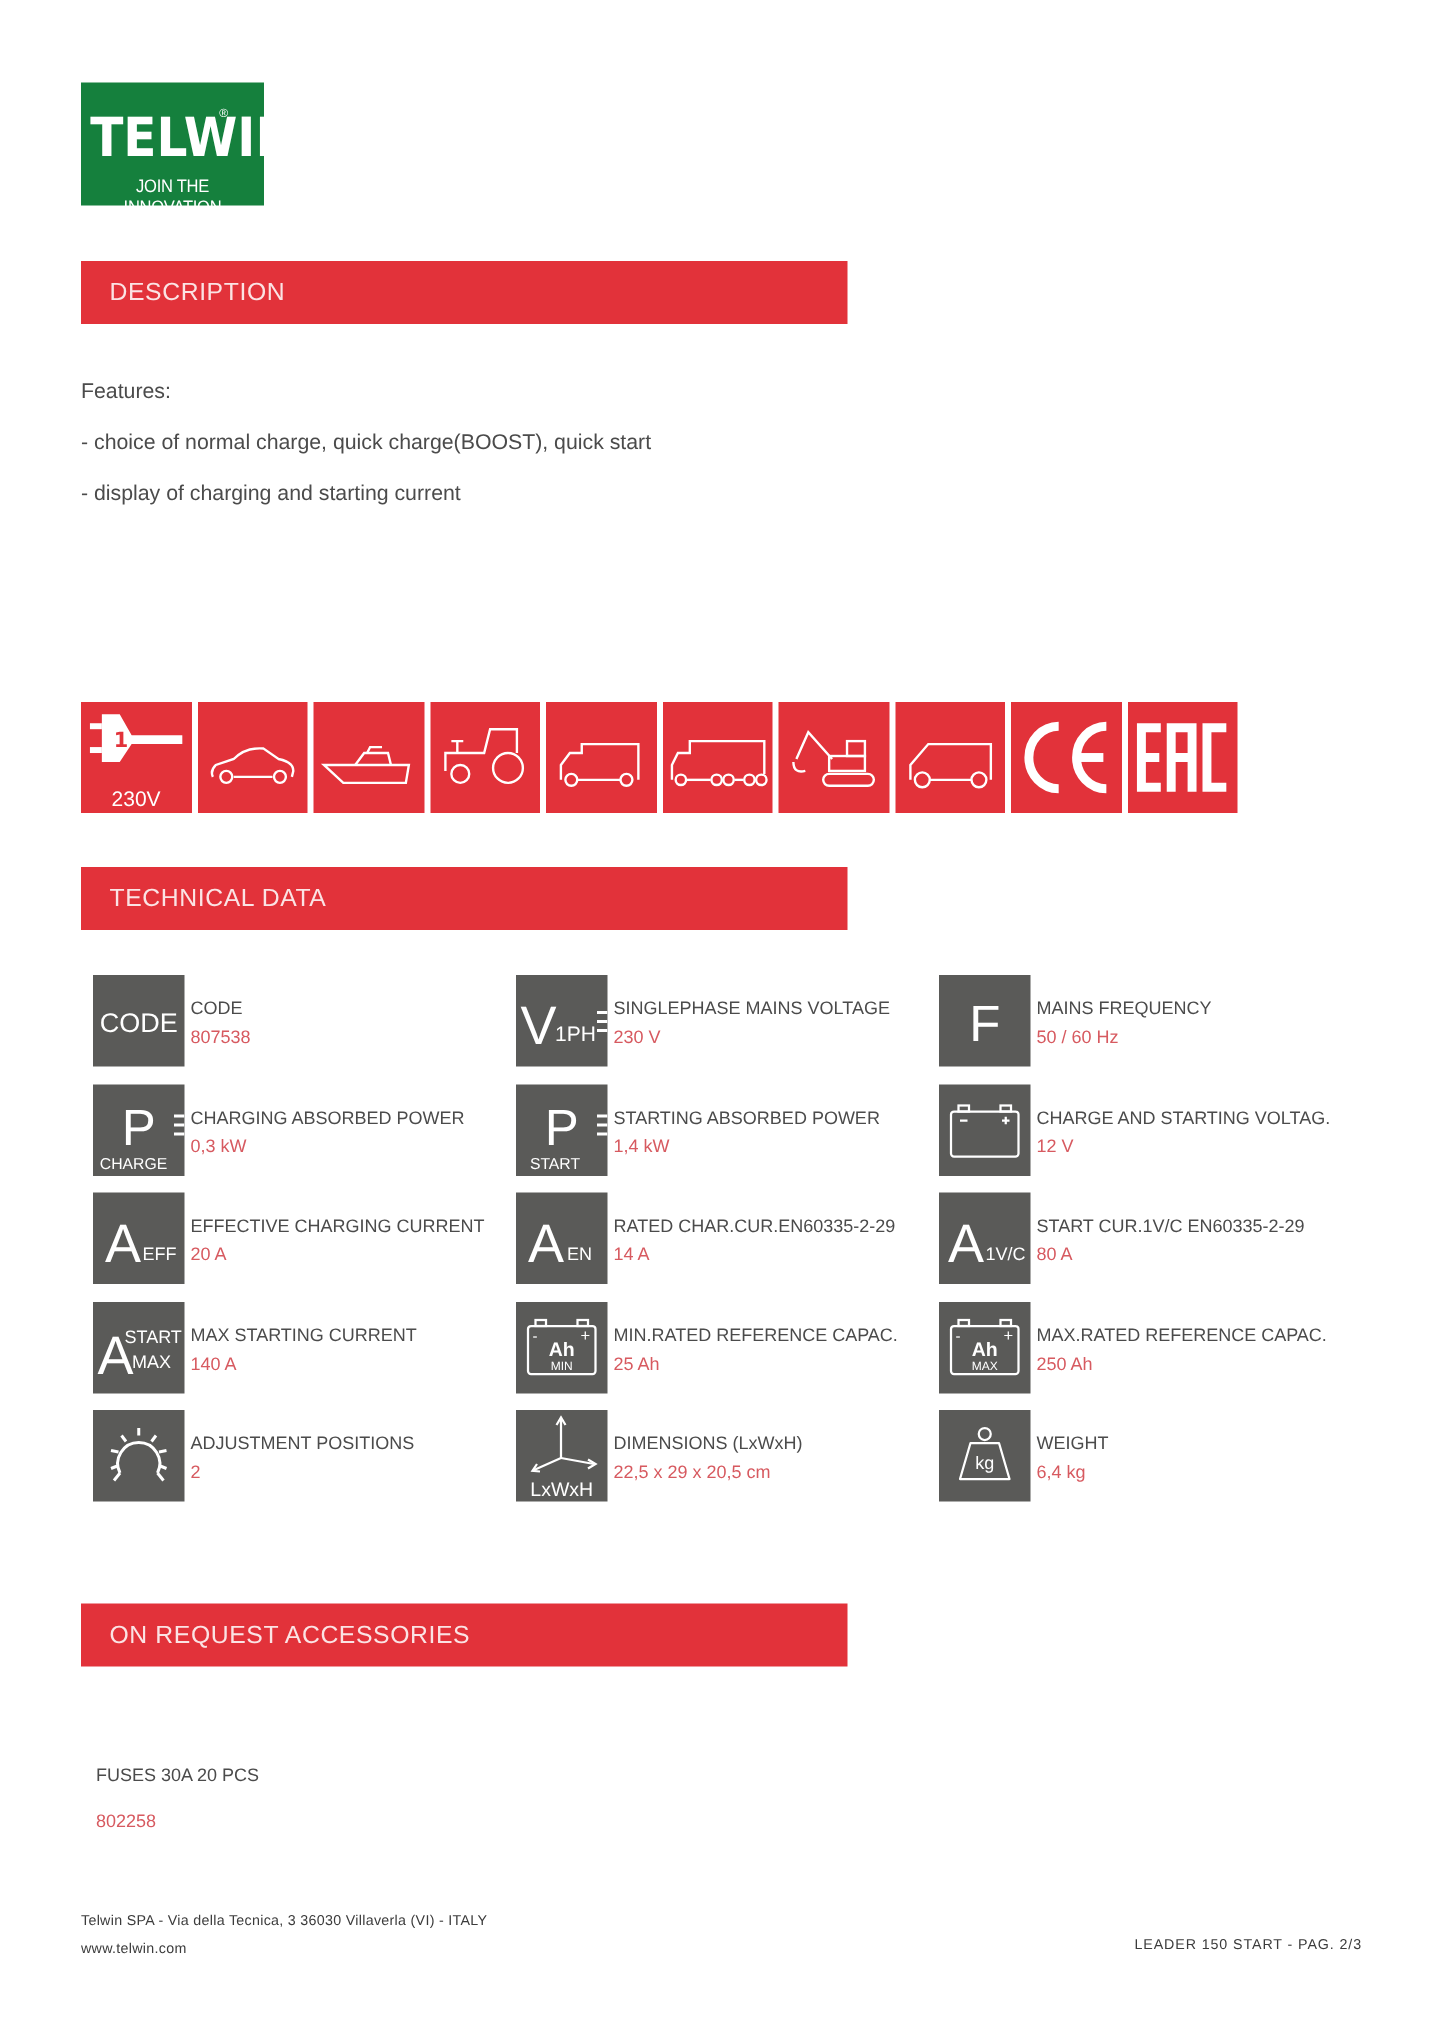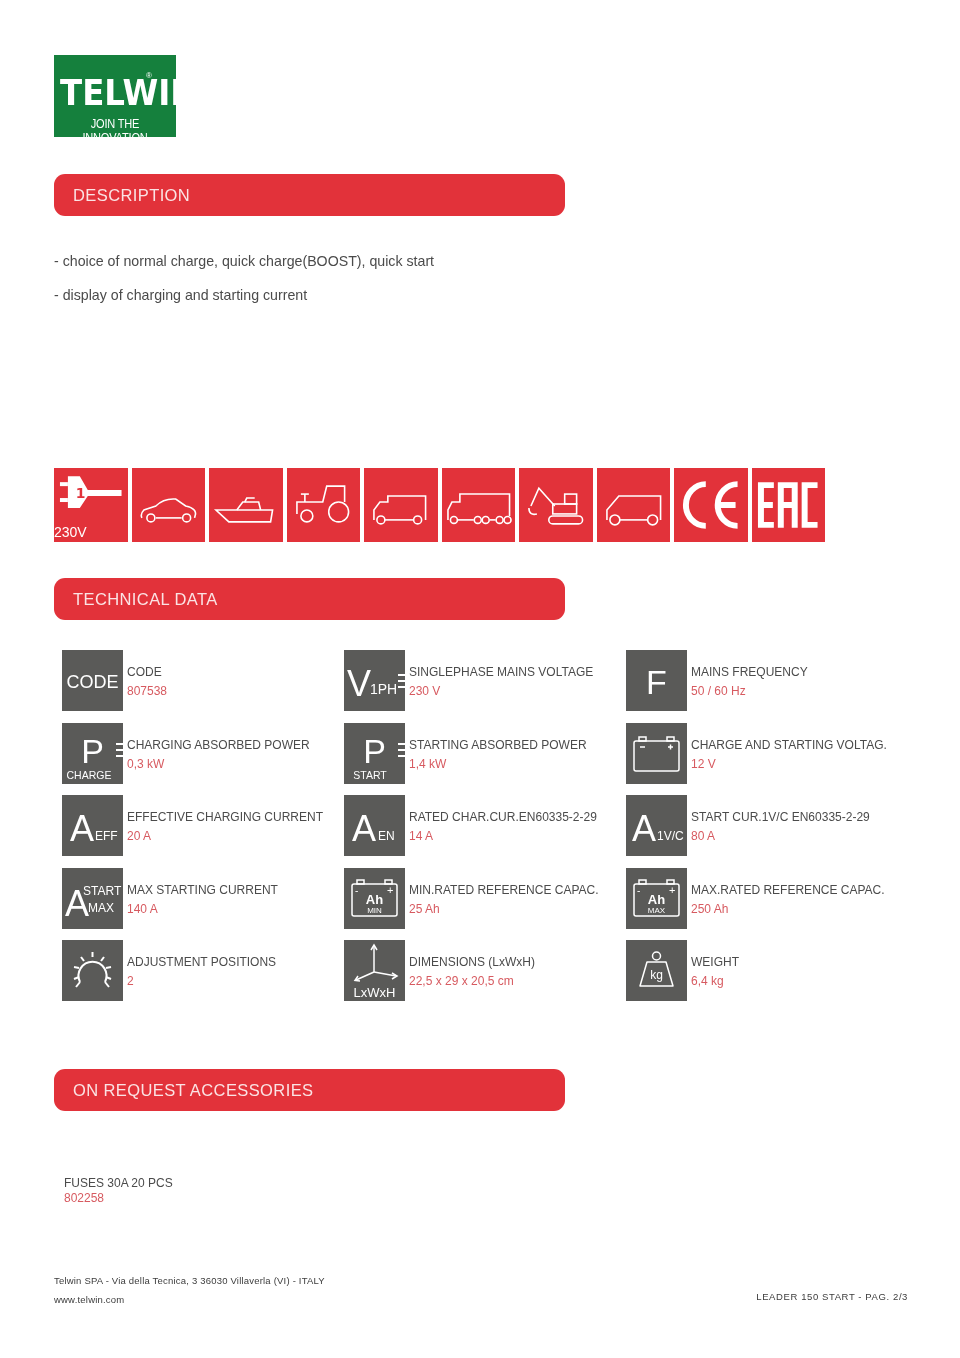--- a/index.html
+++ b/index.html
@@ -4,57 +4,58 @@
 <style>
   * { box-sizing: border-box; margin: 0; padding: 0; }
   html, body { width: 960px; height: 1358px; background: #ffffff; }
   body { position: relative; font-family: "Liberation Sans", "DejaVu Sans", sans-serif; color: #4a4a4a; overflow: hidden; }
 
   .logo { position: absolute; left: 54px; top: 55px; width: 122px; height: 82px; background: #15803d; color: #fff; }
   .logo .brand { position: absolute; left: 0; right: 0; top: 20px; text-align: center; font-size: 36px; font-weight: bold; letter-spacing: 0px; font-family: "DejaVu Sans", sans-serif; transform: scaleX(0.9); line-height: 1; }
   .logo .reg { position: absolute; right: 24px; top: 16px; font-size: 8px; }
   .logo .tag { position: absolute; left: 0; right: 0; top: 62px; text-align: center; font-size: 12px; letter-spacing: -0.2px; transform: scaleX(0.92); }
 
-  .section-bar { position: absolute; left: 54px; width: 511px; height: 42px; background: #e2323a; color: #fbe3e4; font-size: 16.5px; padding-left: 19px; line-height: 42px; letter-spacing: 0.4px; border-radius: 11px; }
+  .section-bar { position: absolute; left: 54px; width: 511px; height: 42px; background: #e2323a; color: #fbe3e4; font-size: 16.5px; padding-left: 19px; line-height: 42px; letter-spacing: 0.4px; }
 
   .desc { position: absolute; left: 54px; top: 244px; width: 850px; font-size: 14.2px; color: #4b4b4b; }
   .desc p { line-height: 34.2px; }
 
   .icons-row { position: absolute; left: 54px; top: 468px; height: 74px; display: flex; gap: 4px; }
   .icon-tile { width: 73.5px; height: 74px; background: #e2323a; position: relative; }
   .icon-tile svg { position: absolute; left: 0; top: 0; width: 100%; height: 100%; }
-  .icon-tile .lbl { position: absolute; left: 0; right: 0; bottom: 2px; text-align: left; color: #fff; font-size: 14px; }
+  .icon-tile .lbl { position: absolute; left: 0; right: 0; bottom: 2px; text-align: center; color: #fff; font-size: 14px; }
 
   .tech-grid { position: absolute; left: 62px; top: 650px; width: 860px; }
   .tech-item { position: absolute; width: 280px; height: 62px; }
   .tech-item .badge { position: absolute; left: 0; top: 0; width: 61px; height: 61px; background: #5a5a58; color: #fff; }
   .tech-item .badge svg { position: absolute; left: 0; top: 0; width: 61px; height: 61px; }
   .tech-item .label { position: absolute; left: 65px; top: 15px; font-size: 12px; color: #4b4b4b; white-space: nowrap; }
   .tech-item .value { position: absolute; left: 65px; top: 34px; font-size: 12px; color: #d75a60; white-space: nowrap; }
 
   .acc { position: absolute; left: 64px; top: 1176px; }
   .acc .name { font-size: 12px; color: #4b4b4b; }
-  .acc .code { font-size: 12px; color: #d75a60; margin-top: 1px; }
+  .acc .code { font-size: 12px; color: #d75a60; margin-top: 17px; }
 
   .footer-left { position: absolute; left: 54px; top: 1271px; font-size: 9.5px; color: #3c3c3c; line-height: 19px; letter-spacing: 0.2px; }
   .footer-left b { font-weight: normal; }
   .footer-right { position: absolute; right: 52px; top: 1291px; font-size: 9.5px; color: #3c3c3c; letter-spacing: 0.6px; }
 </style>
 </head>
 <body>
 
 <div class="logo">
   <div class="brand">TELWIN</div>
   <div class="reg">®</div>
   <div class="tag">JOIN THE INNOVATION</div>
 </div>
 
 <div class="section-bar" style="top:174px;">DESCRIPTION</div>
 
 <div class="desc">
+  <p>Features:</p>
   <p>- choice of normal charge, quick charge(BOOST), quick start</p>
   <p>- display of charging and starting current</p>
 </div>
 
 <div class="icons-row">
   <div class="icon-tile">
     <svg viewBox="0 0 74 74" fill="none" stroke="#fff" stroke-width="2.5">
       <rect x="6" y="14" width="8" height="4" fill="#fff" stroke="none"></rect>
       <rect x="6" y="30" width="8" height="4" fill="#fff" stroke="none"></rect>
       <path d="M14 8 L26 8 L34 22 L68 22 L68 28 L34 28 L26 40 L14 40 Z" fill="#fff" stroke="none"></path>

